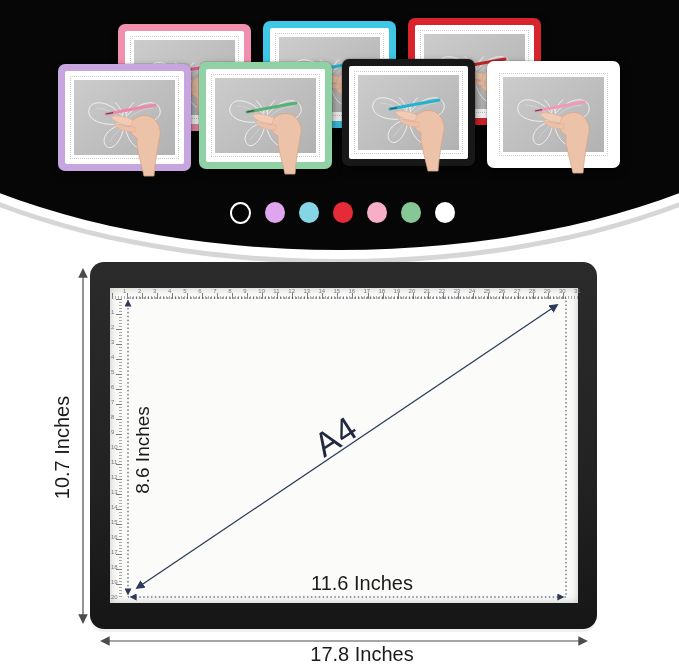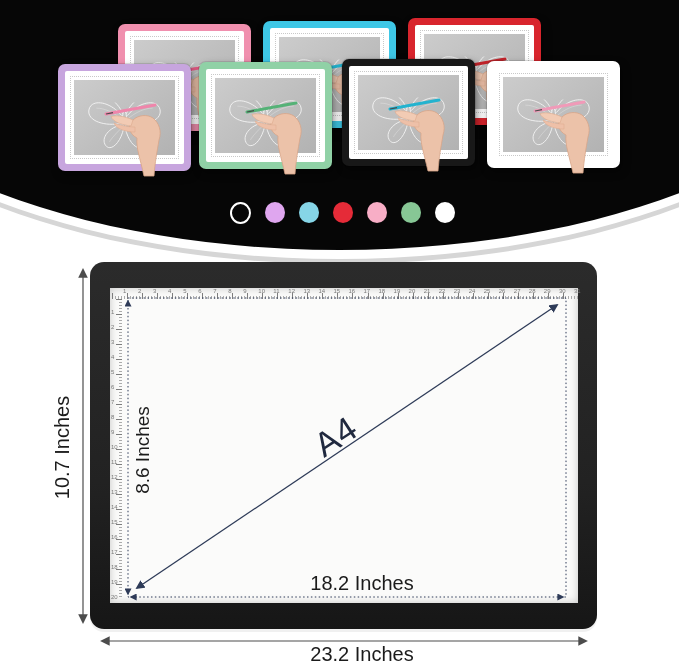--- a/index.html
+++ b/index.html
@@ -332,15 +332,15 @@
 
     <line x1="138" y1="597" x2="131" y2="597" stroke="rgba(0,0,0,0)" stroke-width="1" marker-end="url(#arrNavy)"></line>
     <line x1="556" y1="597" x2="563" y2="597" stroke="rgba(0,0,0,0)" stroke-width="1" marker-end="url(#arrNavy)"></line>
 
     <line class="ln-inner" x1="137" y1="588" x2="557" y2="305" stroke-width="1.3" marker-start="url(#arrNavy)" marker-end="url(#arrNavy)" stroke="#2e3b58"></line>
   </svg>
 
   <div class="dim-label vrot" id="label-outer-h">10.7 Inches</div>
   <div class="dim-label vrot" id="label-inner-h">8.6 Inches</div>
   <div class="dim-label" id="label-a4">A4</div>
-  <div class="dim-label" id="label-inner-w">18.2 Inches</div>
-  <div class="dim-label" id="label-outer-w">23.2 Inches</div>
+  <div class="dim-label" id="label-inner-w">11.6 Inches</div>
+  <div class="dim-label" id="label-outer-w">17.8 Inches</div>
 </div>
 
 </body></html>

